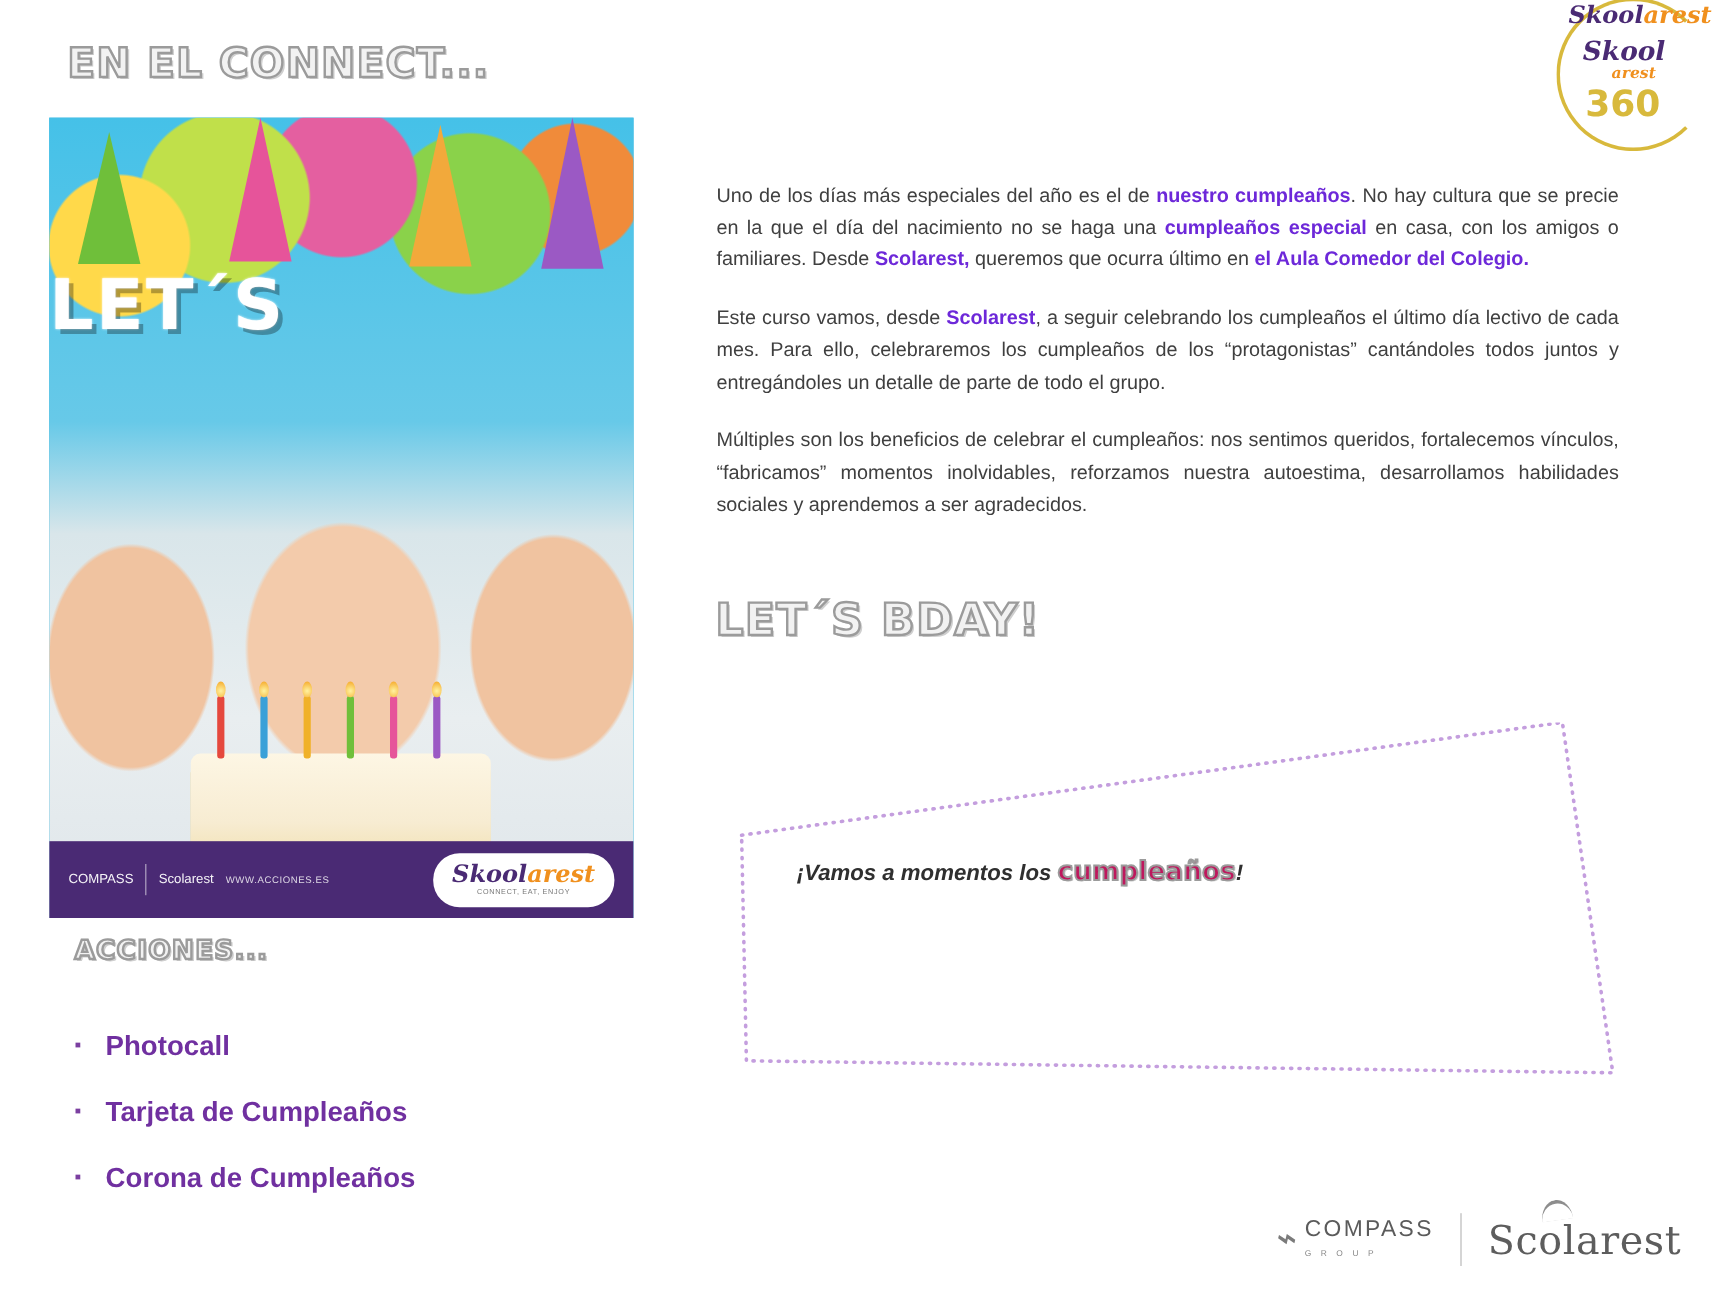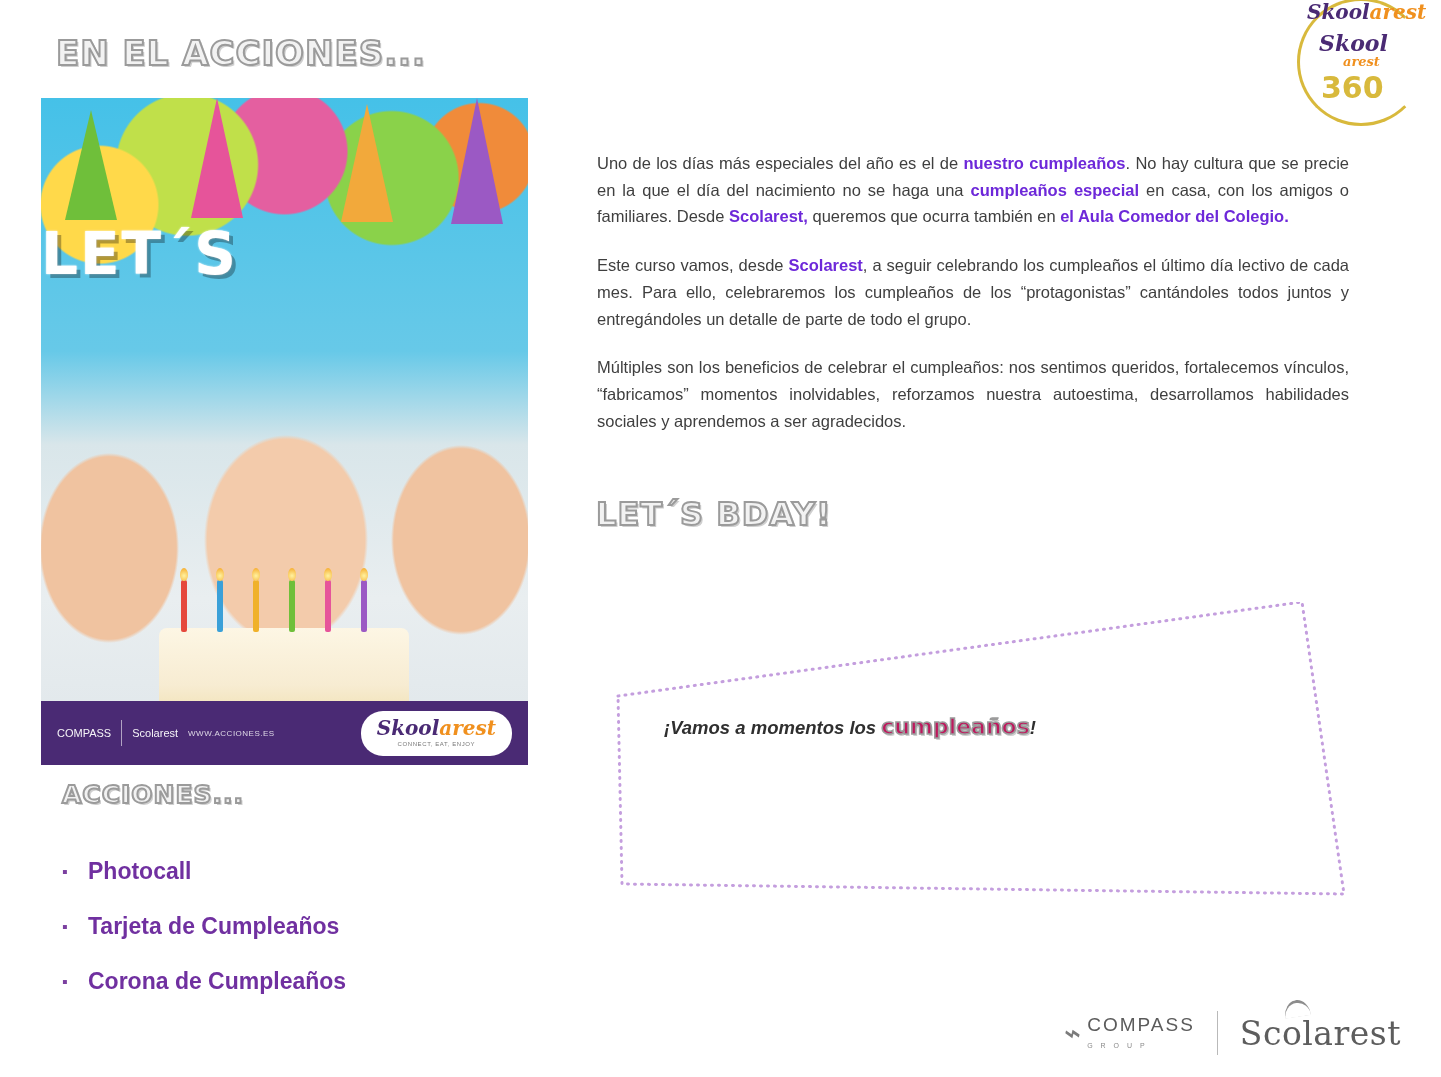--- a/index.html
+++ b/index.html
@@ -29,28 +29,28 @@
     position: absolute;
     left: 56px;
     top: 33px;
     font-size: 34px;
   }
 
   #actions-title {
     position: absolute;
     left: 62px;
     top: 780px;
-    font-size: 25px;
+    font-size: 22px;
   }
 
   #lets-bday-heading {
     position: absolute;
     left: 596px;
     top: 495px;
-    font-size: 32px;
+    font-size: 37px;
   }
 
   
   #poster {
     position: absolute;
     left: 41px;
     top: 98px;
     width: 487px;
     height: 667px;
     overflow: hidden;
@@ -326,21 +326,21 @@
 <body>
 
 <div id="skool360">
   <div class="ring"></div>
   <div class="t1"><span>Skool</span><span class="orange">arest</span></div>
   <div class="t2"><span>Skool</span></div>
   <div class="t3"><span>arest</span></div>
   <div class="t4"><span>360</span></div>
 </div>
 
-<div id="section-title" class="outline-heading">EN EL ACCIONES...</div>
+<div id="section-title" class="outline-heading">EN EL CONNECT...</div>
 
 <div id="poster">
   <div class="poster-bg"></div>
   <div class="poster-cones">
     <div class="cone c1"></div>
     <div class="cone c2"></div>
     <div class="cone c3"></div>
     <div class="cone c4"></div>
   </div>
   <div class="poster-kids"></div>
@@ -387,21 +387,21 @@
     <span class="bullet-mark">▪</span>
     <span class="bullet-text">Tarjeta de Cumpleaños</span>
   </div>
   <div class="bullet-row">
     <span class="bullet-mark">▪</span>
     <span class="bullet-text">Corona de Cumpleaños</span>
   </div>
 </div>
 
 <div id="body-copy">
-  <p><span>Uno de los días más especiales del año es el de </span><b>nuestro cumpleaños</b><span>. No hay cultura que se precie en la que el día del nacimiento no se haga una </span><b>cumpleaños especial</b><span> en casa, con los amigos o familiares. Desde </span><b>Scolarest,</b><span> queremos que ocurra también en </span><b>el Aula Comedor del Colegio.</b></p>
+  <p><span>Uno de los días más especiales del año es el de </span><b>nuestro cumpleaños</b><span>. No hay cultura que se precie en la que el día del nacimiento no se haga una </span><b>cumpleaños especial</b><span> en casa, con los amigos o familiares. Desde </span><b>Scolarest,</b><span> queremos que ocurra último en </span><b>el Aula Comedor del Colegio.</b></p>
   <p><span>Este curso vamos, desde </span><b>Scolarest</b><span>,  a seguir celebrando los cumpleaños el último día lectivo de cada mes. Para ello, celebraremos los cumpleaños de los “protagonistas” cantándoles todos juntos y entregándoles un detalle de parte de todo el grupo.</span></p>
   <p>Múltiples son los beneficios de celebrar el cumpleaños: nos sentimos queridos, fortalecemos vínculos, “fabricamos” momentos inolvidables, reforzamos nuestra autoestima, desarrollamos habilidades sociales y aprendemos a ser agradecidos.</p>
 </div>
 
 <div id="lets-bday-heading" class="outline-heading">LET´S BDAY!</div>
 
 <div id="callout">
   <svg viewBox="0 0 738 310" preserveAspectRatio="none">
     <polygon points="6,94 690,0 732,292 10,282" fill="none" stroke="#c49ede" stroke-width="3" stroke-dasharray="1 6" stroke-linecap="round"></polygon>
   </svg>

